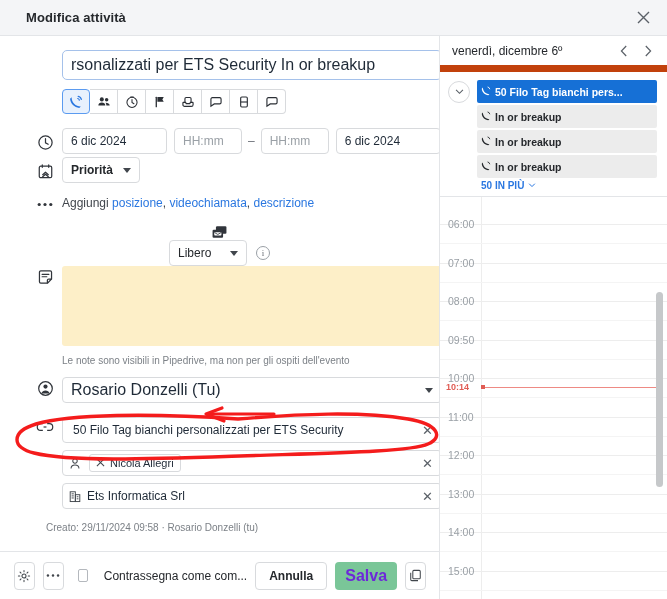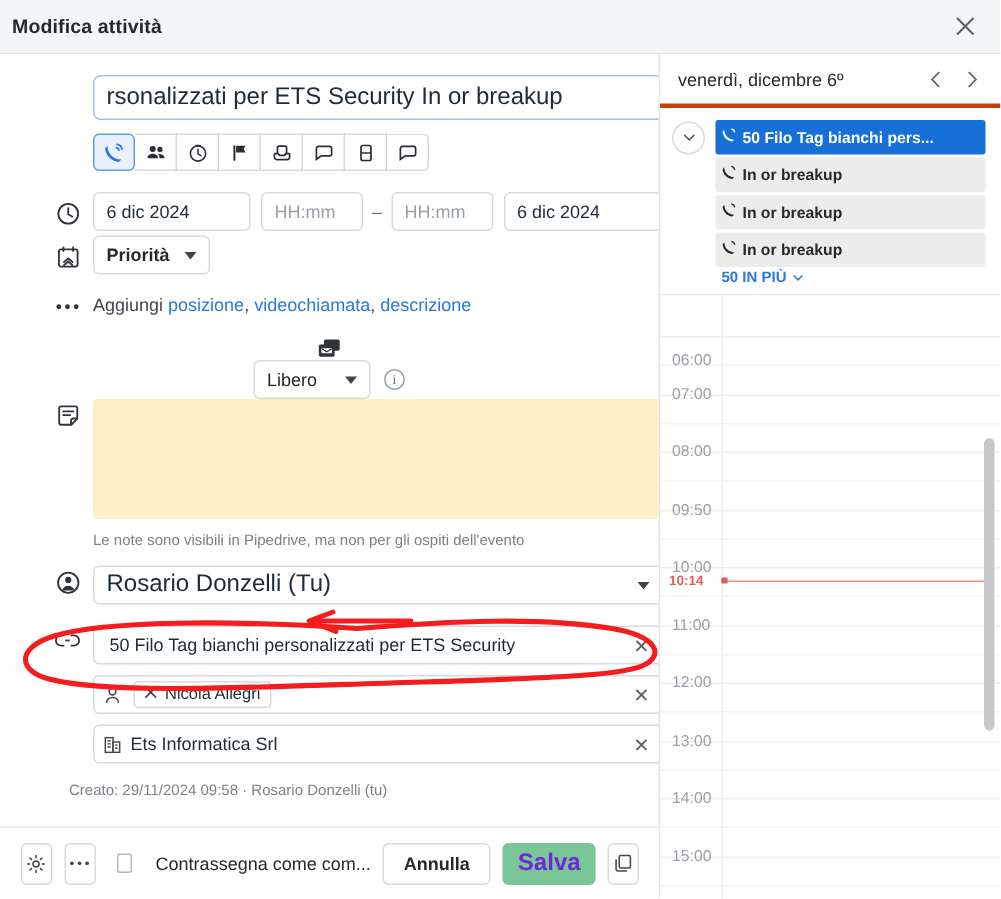--- a/index.html
+++ b/index.html
@@ -13,21 +13,21 @@
     overflow: hidden;
     position: relative;
   }
 
   
   #titlebar {
     height: 36px;
     background: #f4f5f7;
     border-bottom: 1px solid #e3e5e8;
     display: flex; align-items: center;
-    padding: 0 8px;
+    padding: 0 26px;
     position: relative;
   }
   #titlebar .ttl {
     font-size: 13px; font-weight: 700; color: #25282c;
     letter-spacing: .1px;
   }
   #close-btn {
     position: absolute; right: 14px; top: 50%; transform: translateY(-50%);
     width: 20px; height: 20px; cursor: pointer;
     display: flex; align-items: center; justify-content: center;
@@ -178,21 +178,21 @@
   }
   #save-btn {
     height:28px; min-width:62px; border:none; border-radius:4px;
     background:#7ac698; color:#6d28d9; font-size:16px; font-weight:700; cursor:pointer;
     display:flex;align-items:center;justify-content:center;
   }
 
   
   #cal-head {
     height: 36px; display:flex; align-items:center; padding: 0 12px;
-    border-bottom: 3px solid #c2410c; position:relative;
+    border-bottom: 7px solid #c2410c; position:relative;
   }
   #cal-date { font-size: 12px; color:#25282c; }
   .nav-arrow {
     position:absolute; width:18px;height:18px; display:flex;align-items:center;justify-content:center;
     color:#5b6168; font-size:13px; cursor:pointer;
   }
   #nav-prev { right: 34px; } #nav-next { right: 10px; }
 
   #allday {
     display:flex; padding: 8px 10px 5px 8px; border-bottom:1px solid #e3e5e8;
@@ -574,21 +574,21 @@
           <div class="hr" style="top: 277.25px; border-top-color: rgb(244, 244, 244);"></div>
           <div class="hr" style="top: 296.5px;"></div>
           <div class="hr" style="top: 315.75px; border-top-color: rgb(244, 244, 244);"></div>
           <div class="hr" style="top: 335px;"></div>
           <div class="hr" style="top: 354.25px; border-top-color: rgb(244, 244, 244);"></div>
           <div class="hr" style="top: 373.5px;"></div>
           <div class="hr" style="top: 392.75px; border-top-color: rgb(244, 244, 244);"></div>
           <div class="hr" style="top: 412px;"></div>
         </div>
       <div id="hour-labels">
-          <div class="tlabel" style="top: 43px;">06:00</div>
+          <div class="tlabel" style="top: 27px;">06:00</div>
           <div class="tlabel" style="top: 65.5px;">07:00</div>
           <div class="tlabel" style="top: 104px;">08:00</div>
           <div class="tlabel" style="top: 142.5px;">09:50</div>
           <div class="tlabel" style="top: 181px;">10:00</div>
           <div class="tlabel" style="top: 219.5px;">11:00</div>
           <div class="tlabel" style="top: 258px;">12:00</div>
           <div class="tlabel" style="top: 296.5px;">13:00</div>
           <div class="tlabel" style="top: 335px;">14:00</div>
           <div class="tlabel" style="top: 373.5px;">15:00</div>
           <div class="tlabel" style="top: 412px;">16:00</div>

